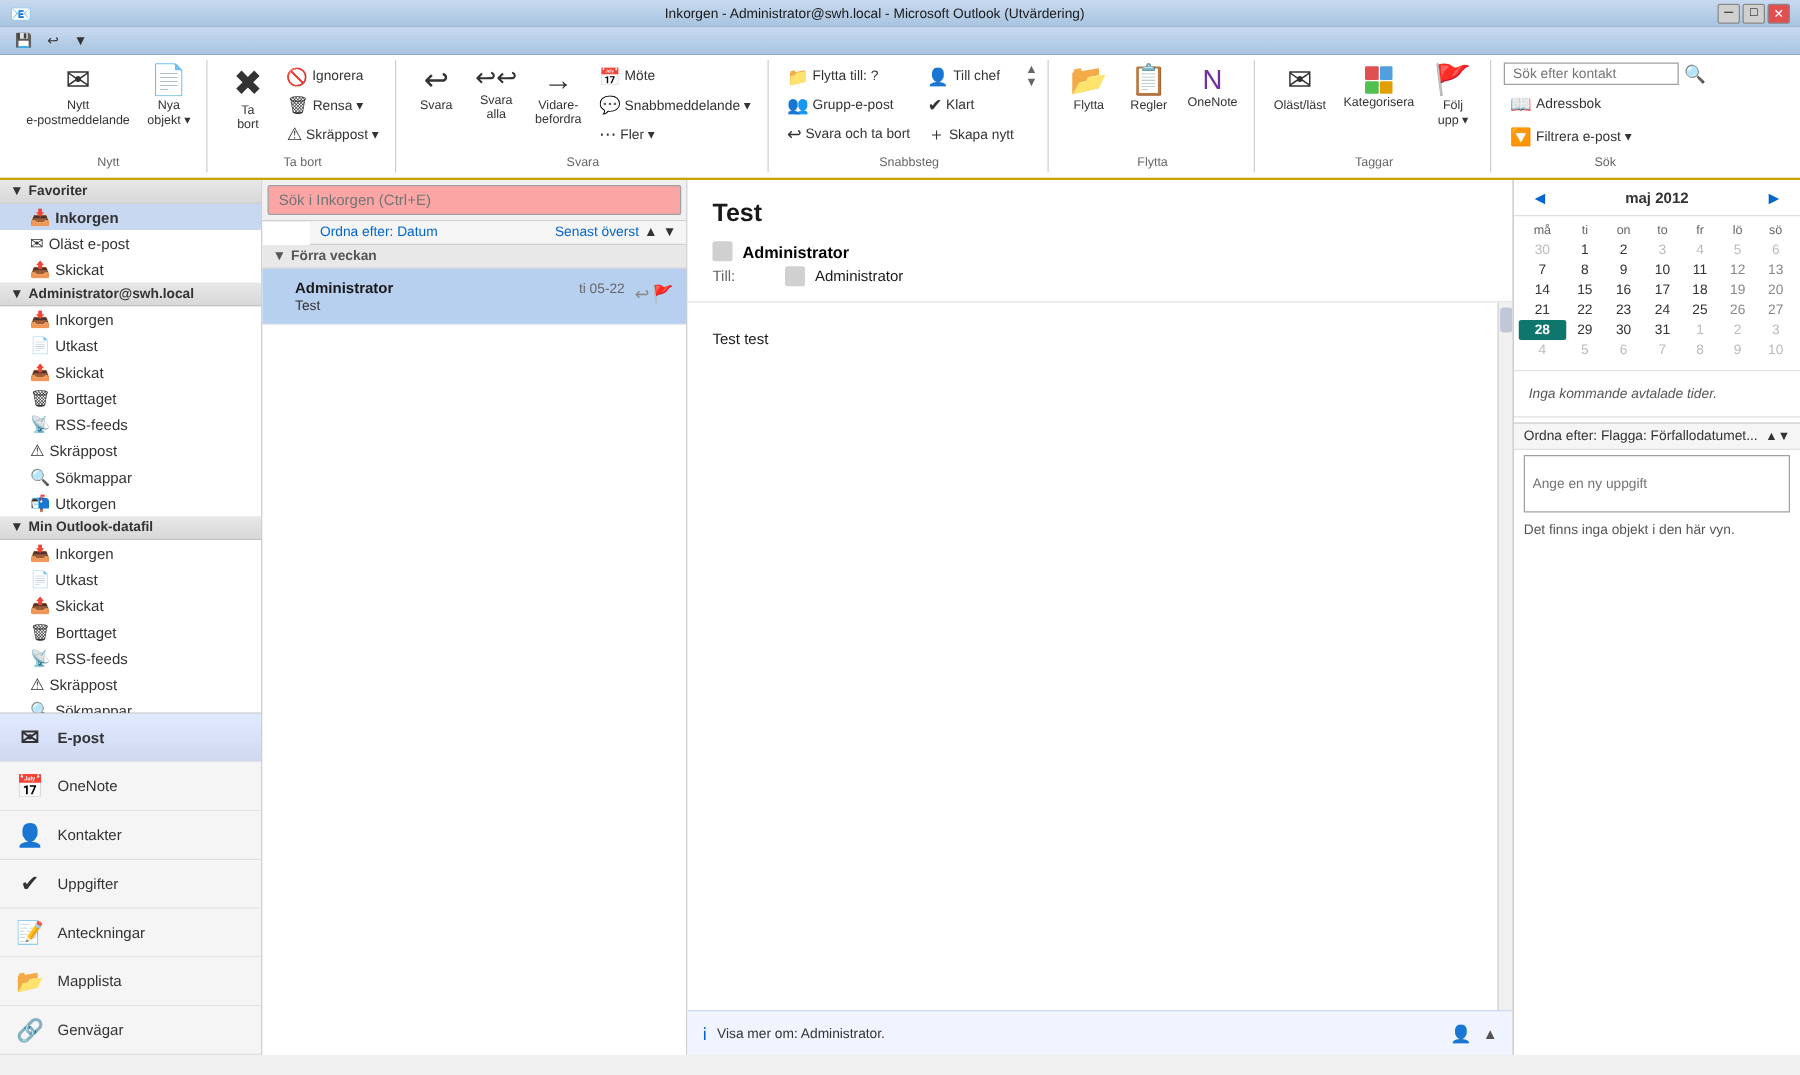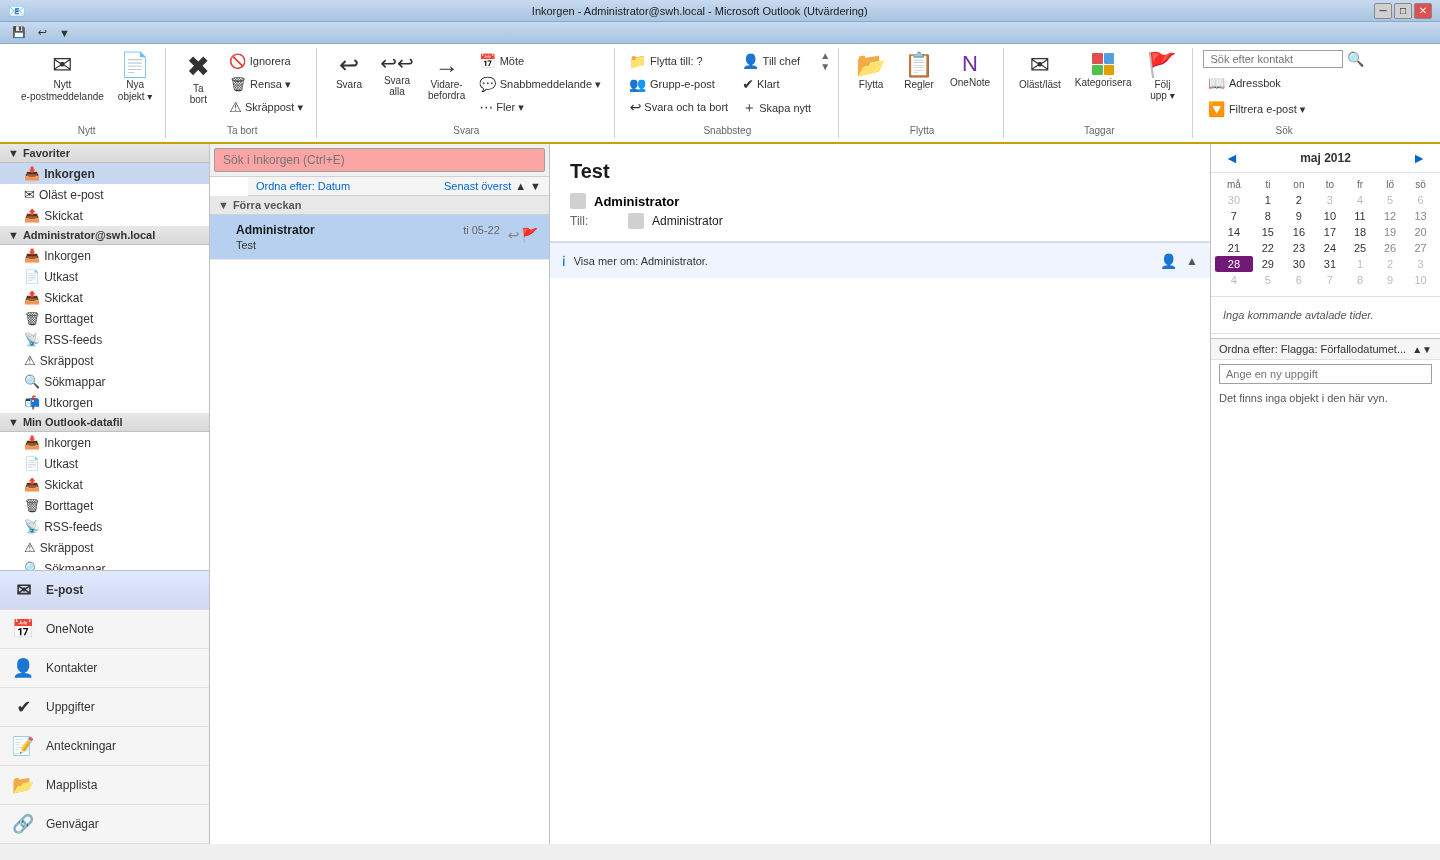--- a/index.html
+++ b/index.html
@@ -81,21 +81,21 @@
 
     
     #right-panel { width: 230px; border-left: 1px solid #c0c0c0; background: white; display: flex; flex-direction: column; overflow: hidden; }
     #calendar-nav { display: flex; align-items: center; justify-content: space-between; padding: 4px 8px; background: white; border-bottom: 1px solid #e0e0e0; }
     .cal-nav-btn { cursor: pointer; font-size: 14px; color: #0066cc; padding: 2px 6px; }
     #calendar-month-year { font-size: 12px; font-weight: bold; color: #333; }
     #calendar-table { width: 100%; padding: 4px; }
     #calendar-table table { width: 100%; border-collapse: collapse; }
     #calendar-table th { font-size: 10px; color: #666; text-align: center; padding: 2px; font-weight: normal; }
     #calendar-table td { font-size: 11px; text-align: center; padding: 2px 1px; cursor: pointer; color: #333; }
-    #calendar-table td.today { background: #701a75; color: white; border-radius: 2px; font-weight: normal; }
+    #calendar-table td.today { background: #0f766e; color: white; border-radius: 2px; font-weight: bold; }
     #calendar-table td.other-month { color: #bbb; }
     #calendar-table td.weekend { color: #888; }
     .cal-divider { height: 1px; background: #e0e0e0; margin: 4px 0; }
     #no-appointments { padding: 8px 12px; font-size: 11px; color: #555; font-style: italic; }
 
     #tasks-section { border-top: 1px solid #c0c0c0; flex: 1; display: flex; flex-direction: column; }
     #tasks-header { padding: 4px 8px; font-size: 11px; color: #333; background: #f5f5f5; border-bottom: 1px solid #e0e0e0; display: flex; align-items: center; justify-content: space-between; }
     #tasks-input { margin: 4px 8px; }
     #tasks-input input { width: 100%; padding: 3px 6px; border: 1px solid #a0a0a0; font-size: 11px; }
     #no-tasks { padding: 4px 8px; font-size: 11px; color: #555; }
@@ -474,20 +474,28 @@
       <div id="email-meta">
         <div class="email-meta-row">
           <span class="avatar-small"></span>
           <span style="font-weight:bold;font-size:13px;">Administrator</span>
         </div>
         <div class="email-meta-row">
           <span class="meta-label">Till:</span>
           <span class="avatar-small"></span>
           <span class="meta-value">Administrator</span>
         </div>
+      </div>
+    </div>
+    <div style="display:flex;flex:1;overflow:hidden;">
+      <div id="email-body">
+        <p>Test test</p>
+      </div>
+      <div id="reading-scroll">
+        <div style="width:10px;height:20px;background:#c0c8d8;border-radius:3px;margin-top:4px;"></div>
       </div>
     </div>
     <div id="email-footer">
       <span class="info-icon">ℹ</span>
       <span>Visa mer om: Administrator.</span>
       <div style="flex:1;"></div>
       <span style="font-size:14px;color:#666;">👤</span>
       <span style="font-size:12px;cursor:pointer;color:#555;">▲</span>
     </div>
   </div>
@@ -575,18 +583,18 @@
     <div class="cal-divider"></div>
     <div id="no-appointments">Inga kommande avtalade tider.</div>
     <div class="cal-divider"></div>
 
     <div id="tasks-section">
       <div id="tasks-header">
         <span>Ordna efter: Flagga: Förfallodatumet...</span>
         <span style="font-size:10px;">▲▼</span>
       </div>
       <div id="tasks-input">
-        <input type="text" style="width: 100%; padding: 3px 6px; border: 1px solid rgb(160, 160, 160); font-size: 11px;" placeholder="Ange en ny uppgift">
+        <input type="text" style="width: 100%; padding: 16px 6px; border: 1px solid rgb(160, 160, 160); font-size: 11px;" placeholder="Ange en ny uppgift">
       </div>
       <div id="no-tasks">Det finns inga objekt i den här vyn.</div>
     </div>
   </div>
 </div>
 
 </body></html>

